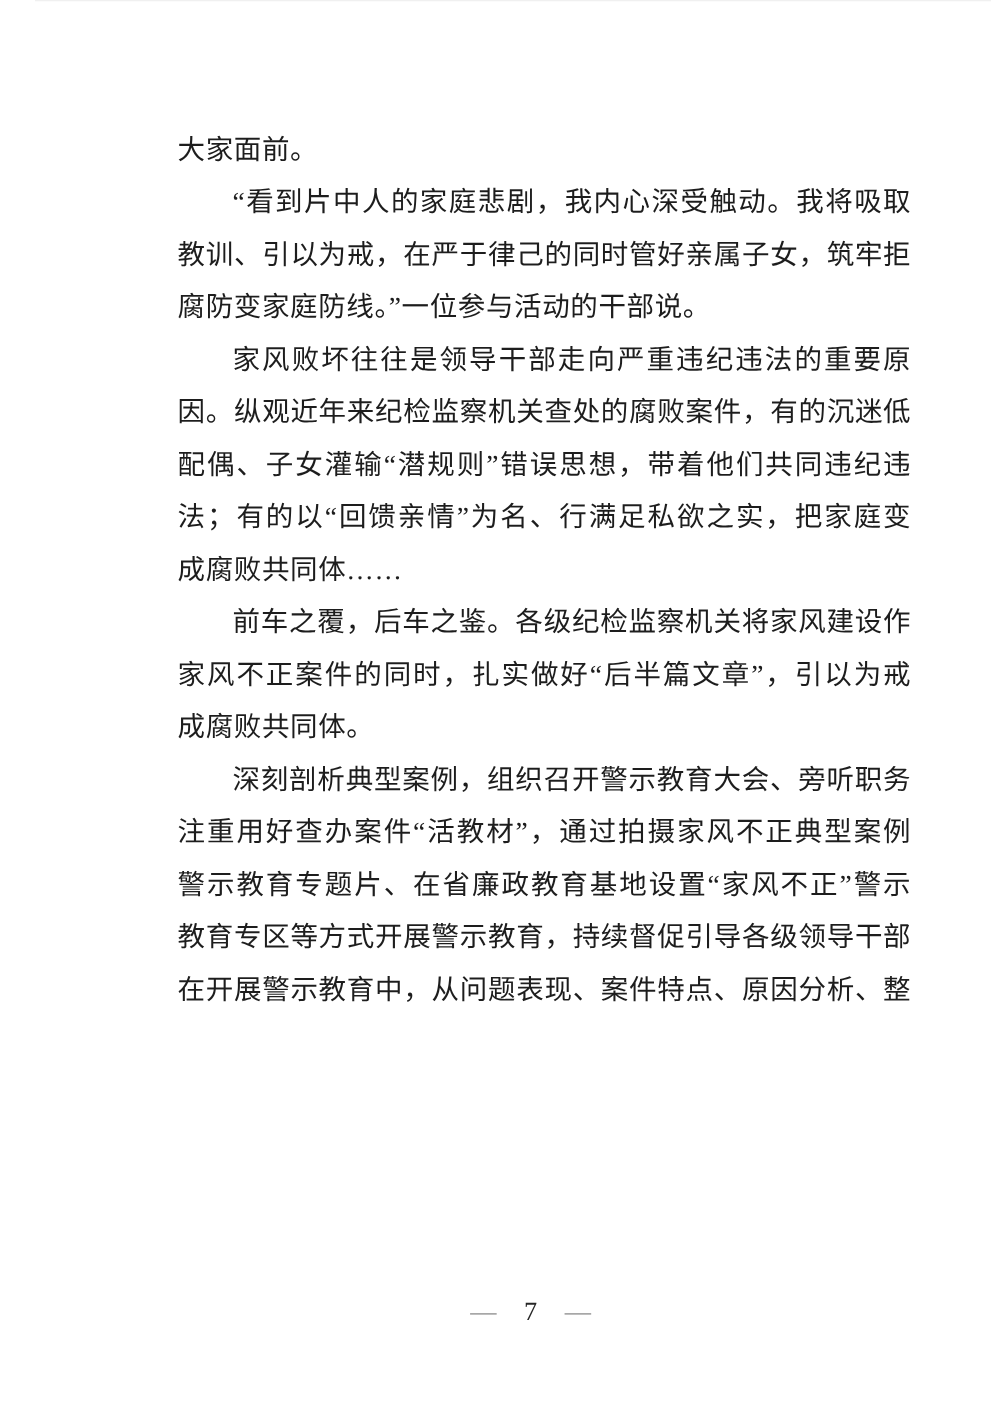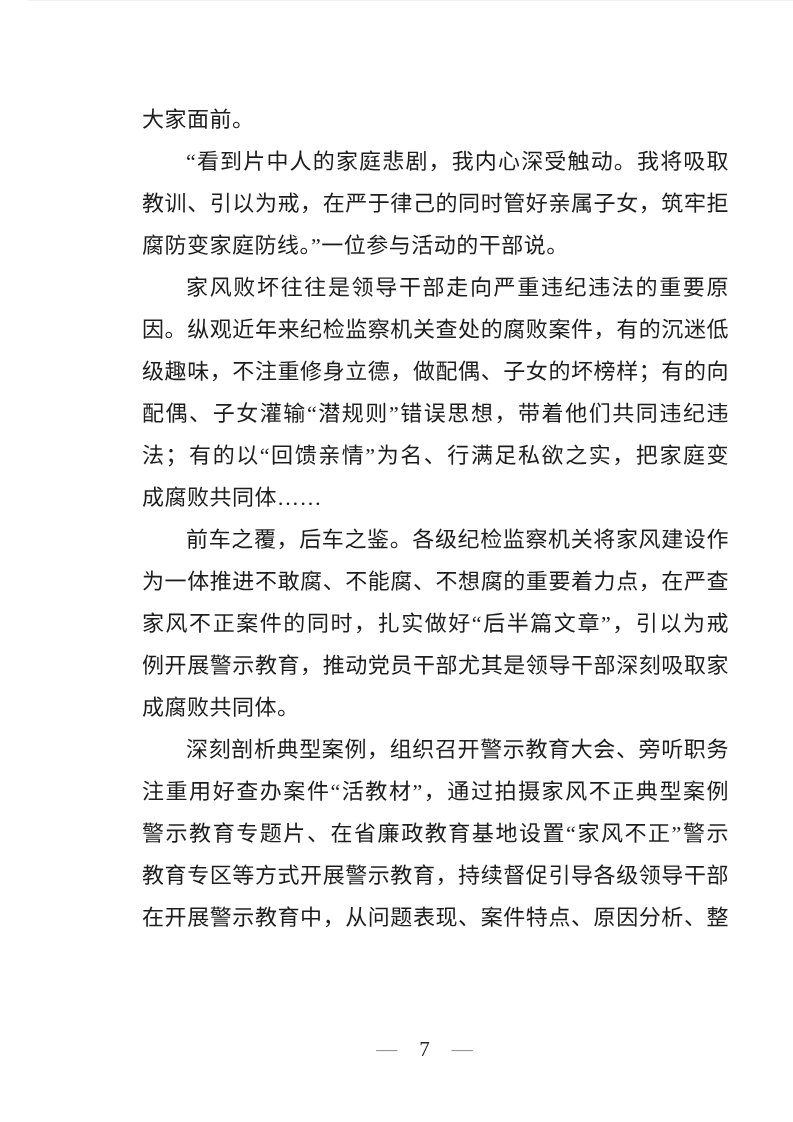--- a/index.html
+++ b/index.html
@@ -64,28 +64,25 @@
 <body>
 
 <div class="page">
   <div class="text-block" style="color: rgb(29, 29, 29);">
       <div class="line">大家面前。</div>
       <div class="line justify indent">“看到片中人的家庭悲剧，我内心深受触动。我将吸取</div>
       <div class="line justify">教训、引以为戒，在严于律己的同时管好亲属子女，筑牢拒</div>
       <div class="line">腐防变家庭防线。”一位参与活动的干部说。</div>
       <div class="line justify indent">家风败坏往往是领导干部走向严重违纪违法的重要原</div>
       <div class="line justify">因。纵观近年来纪检监察机关查处的腐败案件，有的沉迷低</div>
-      <div class="line justify">级趣味，不注重修身立德，做配偶、子女的坏榜样；有的向</div>
       <div class="line justify">配偶、子女灌输“潜规则”错误思想，带着他们共同违纪违</div>
       <div class="line justify">法；有的以“回馈亲情”为名、行满足私欲之实，把家庭变</div>
       <div class="line">成腐败共同体……</div>
       <div class="line justify indent">前车之覆，后车之鉴。各级纪检监察机关将家风建设作</div>
-      <div class="line justify">为一体推进不敢腐、不能腐、不想腐的重要着力点，在严查</div>
       <div class="line justify">家风不正案件的同时，扎实做好“后半篇文章”，引以为戒</div>
-      <div class="line justify">例开展警示教育，推动党员干部尤其是领导干部深刻吸取家</div>
       <div class="line">成腐败共同体。</div>
       <div class="line justify indent">深刻剖析典型案例，组织召开警示教育大会、旁听职务</div>
       <div class="line justify">注重用好查办案件“活教材”，通过拍摄家风不正典型案例</div>
       <div class="line justify">警示教育专题片、在省廉政教育基地设置“家风不正”警示</div>
       <div class="line justify">教育专区等方式开展警示教育，持续督促引导各级领导干部</div>
       <div class="line justify">在开展警示教育中，从问题表现、案件特点、原因分析、整</div>
     </div>
   <div class="footer">
     <span class="dash" style="color: rgb(143, 143, 143);">—</span><span class="page-num" style="color: rgb(38, 38, 38);">7</span><span class="dash" style="color: rgb(143, 143, 143);">—</span>
   </div>

